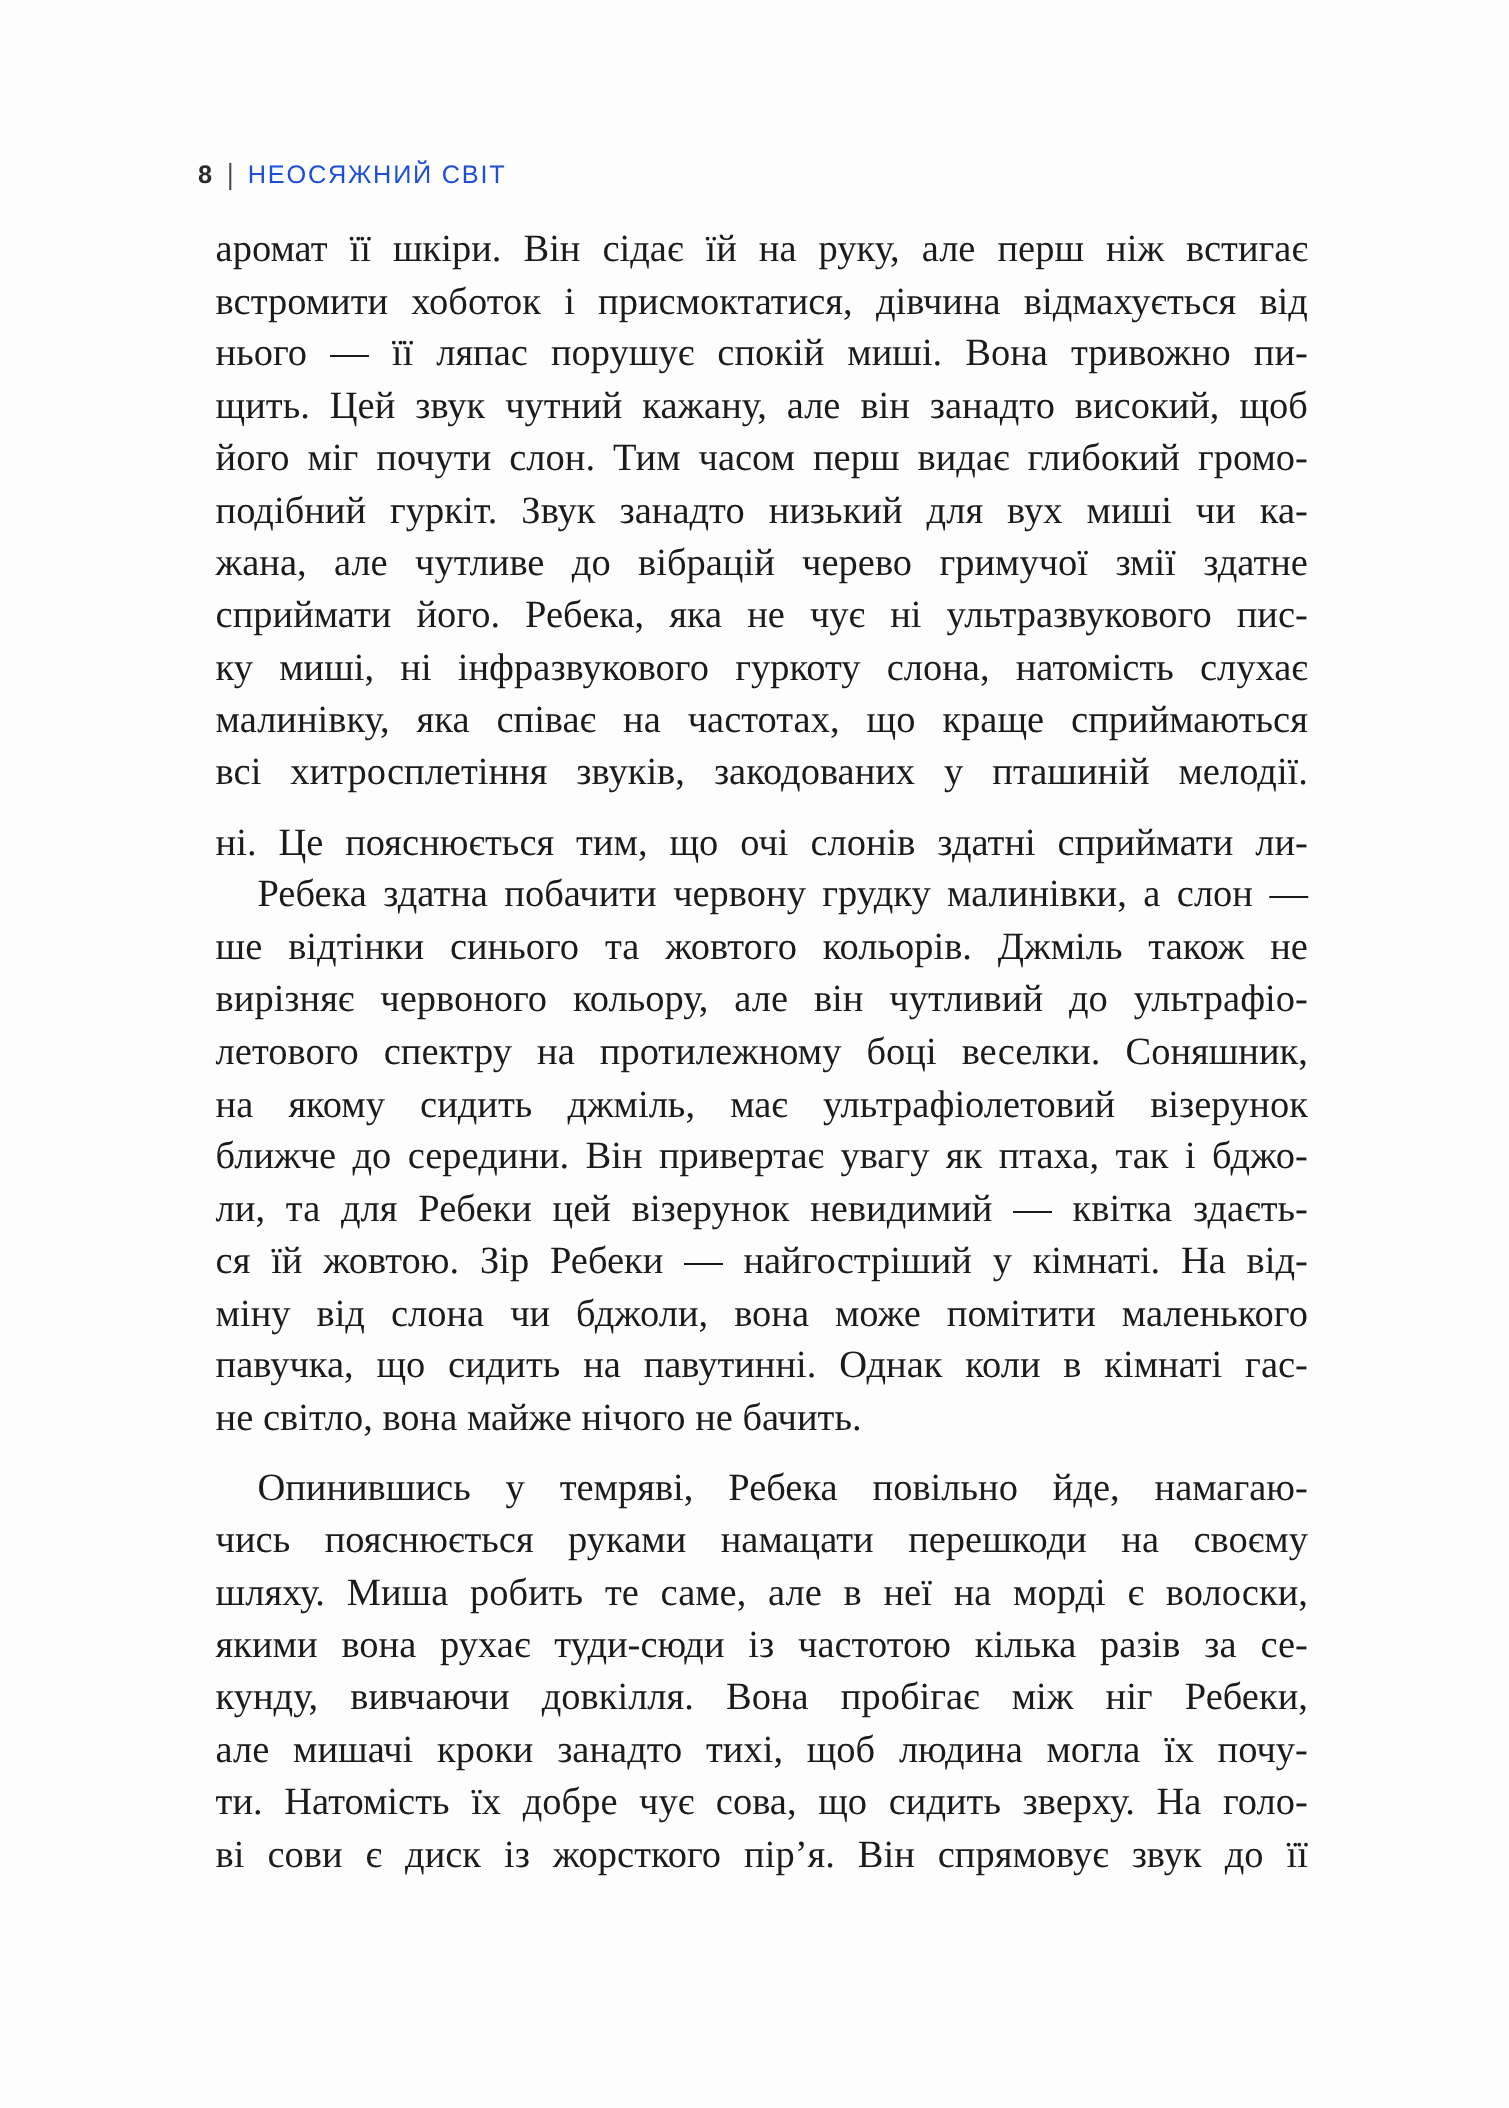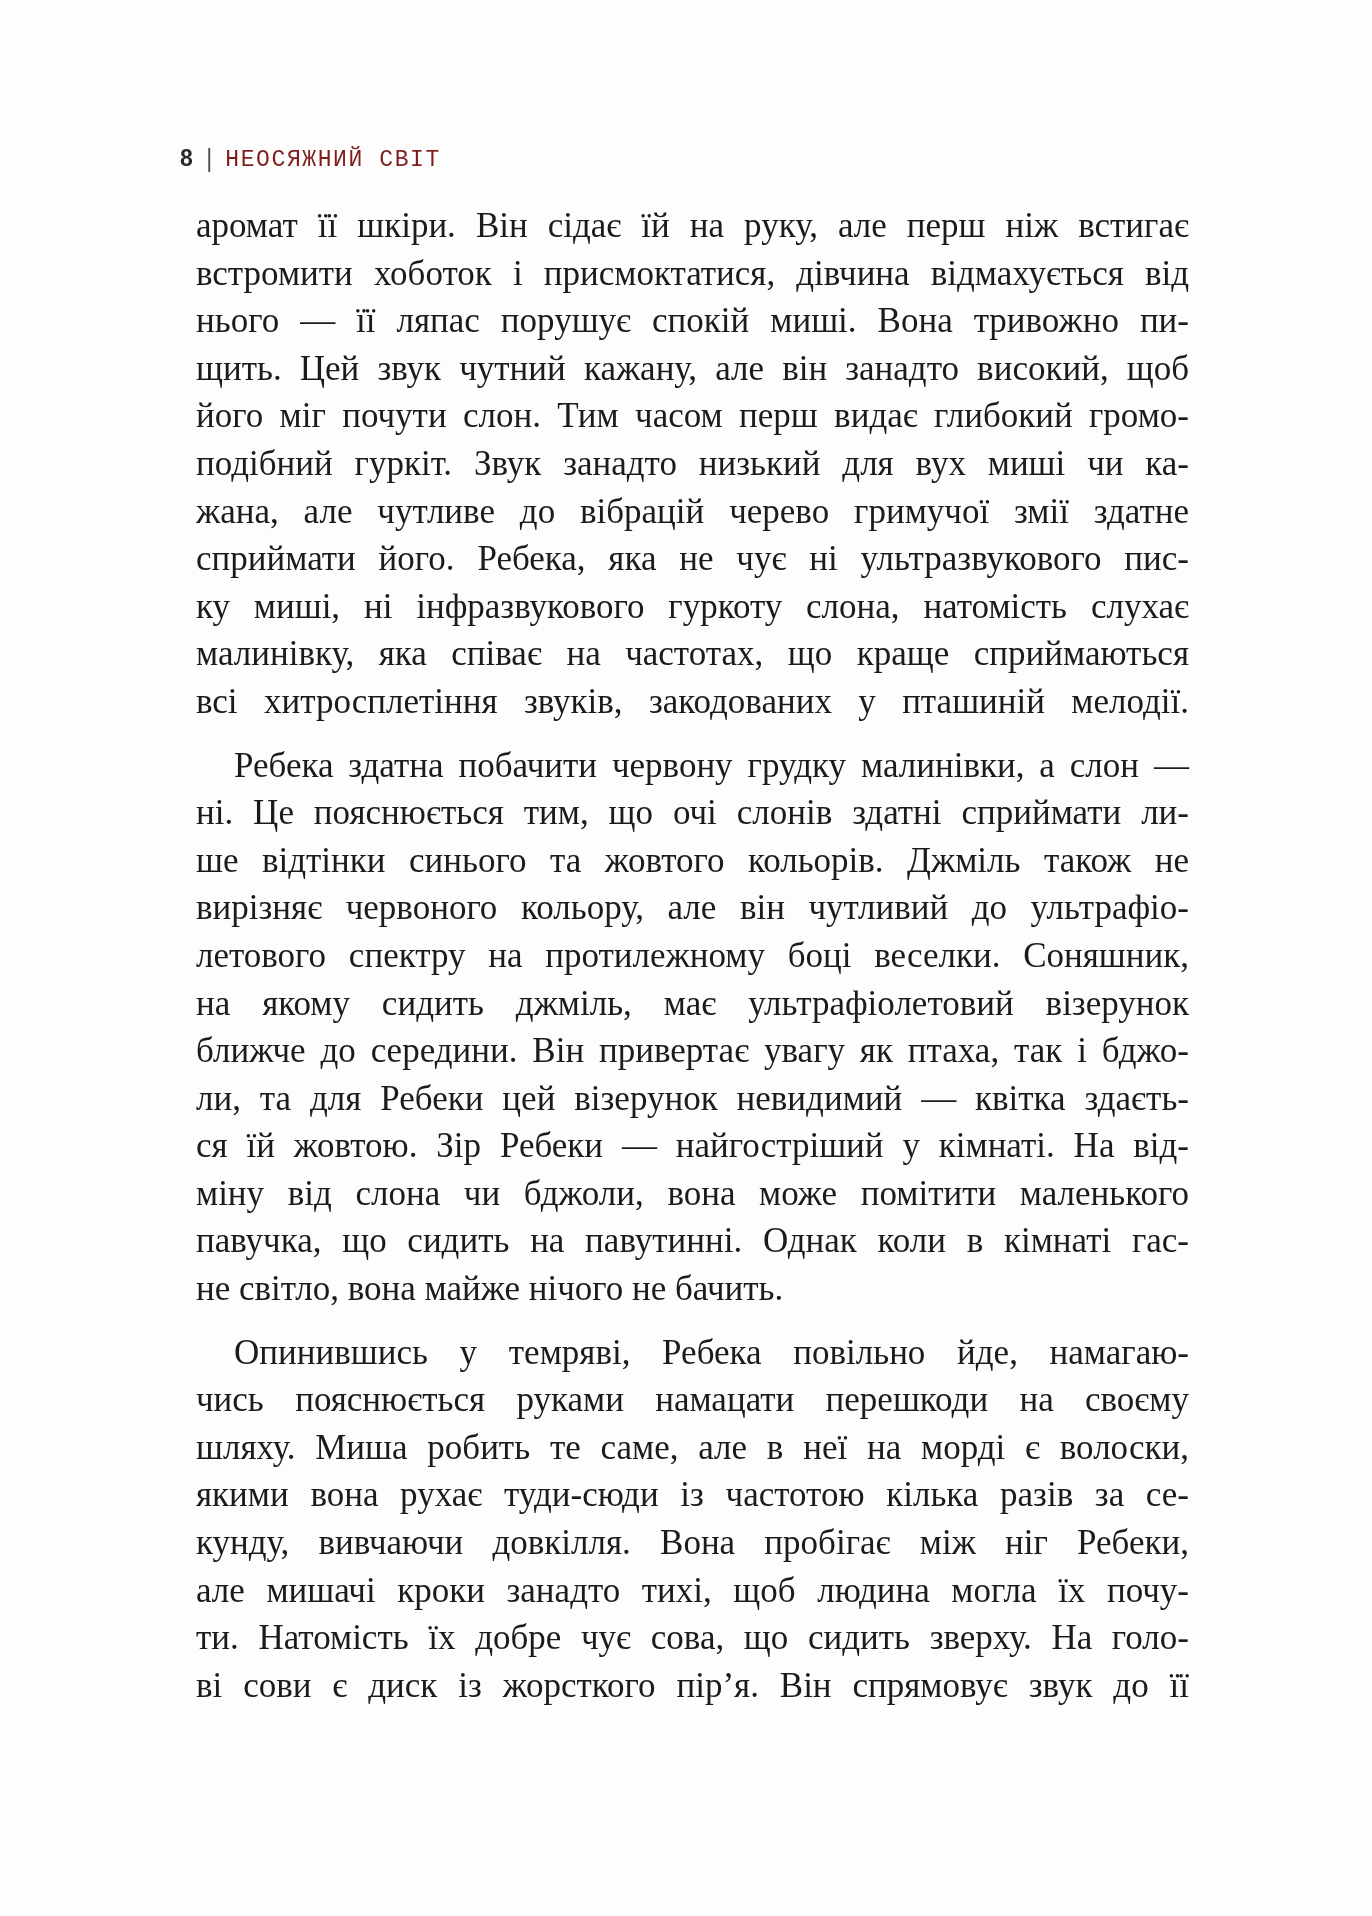--- a/index.html
+++ b/index.html
@@ -34,22 +34,21 @@
   .running-header .sep {
     font-weight: 300;
     color: #4a4a4a;
     margin: 0 13px;
     transform: scaleY(1.15);
     display: inline-block;
   }
   .running-header .booktitle {
     font-weight: 400;
     letter-spacing: 1.6px;
-    color: #7f1d1d;
-    font-family: Liberation Mono, monospace;
+    color: #1d4ed8;
   }
   .text-column {
     position: absolute;
     left: 180px;
     top: 186px;
     width: 1025px;
     font-family: "Liberation Serif", "DejaVu Serif", serif;
     font-size: 35px;
     line-height: 47.6px;
     color: #1b1b1b;
@@ -84,22 +83,22 @@
         <div class="line">щить. Цей звук чутний кажану, але він занадто високий, щоб</div>
         <div class="line">його міг почути слон. Тим часом перш видає глибокий громо-</div>
         <div class="line">подібний гуркіт. Звук занадто низький для вух миші чи ка-</div>
         <div class="line">жана, але чутливе до вібрацій черево гримучої змії здатне</div>
         <div class="line">сприймати його. Ребека, яка не чує ні ультразвукового пис-</div>
         <div class="line">ку миші, ні інфразвукового гуркоту слона, натомість слухає</div>
         <div class="line">малинівку, яка співає на частотах, що краще сприймаються</div>
         <div class="line">всі хитросплетіння звуків, закодованих у пташиній мелодії.</div>
       </div>
       <div class="para">
+        <div class="line">ні. Це пояснюється тим, що очі слонів здатні сприймати ли-</div>
         <div class="line indent">Ребека здатна побачити червону грудку малинівки, а слон —</div>
-        <div class="line">ні. Це пояснюється тим, що очі слонів здатні сприймати ли-</div>
         <div class="line">ше відтінки синього та жовтого кольорів. Джміль також не</div>
         <div class="line">вирізняє червоного кольору, але він чутливий до ультрафіо-</div>
         <div class="line">летового спектру на протилежному боці веселки. Соняшник,</div>
         <div class="line">на якому сидить джміль, має ультрафіолетовий візерунок</div>
         <div class="line">ближче до середини. Він привертає увагу як птаха, так і бджо-</div>
         <div class="line">ли, та для Ребеки цей візерунок невидимий — квітка здаєть-</div>
         <div class="line">ся їй жовтою. Зір Ребеки — найгостріший у кімнаті. На від-</div>
         <div class="line">міну від слона чи бджоли, вона може помітити маленького</div>
         <div class="line">павучка, що сидить на павутинні. Однак коли в кімнаті гас-</div>
         <div class="line para-end">не світло, вона майже нічого не бачить.</div>

